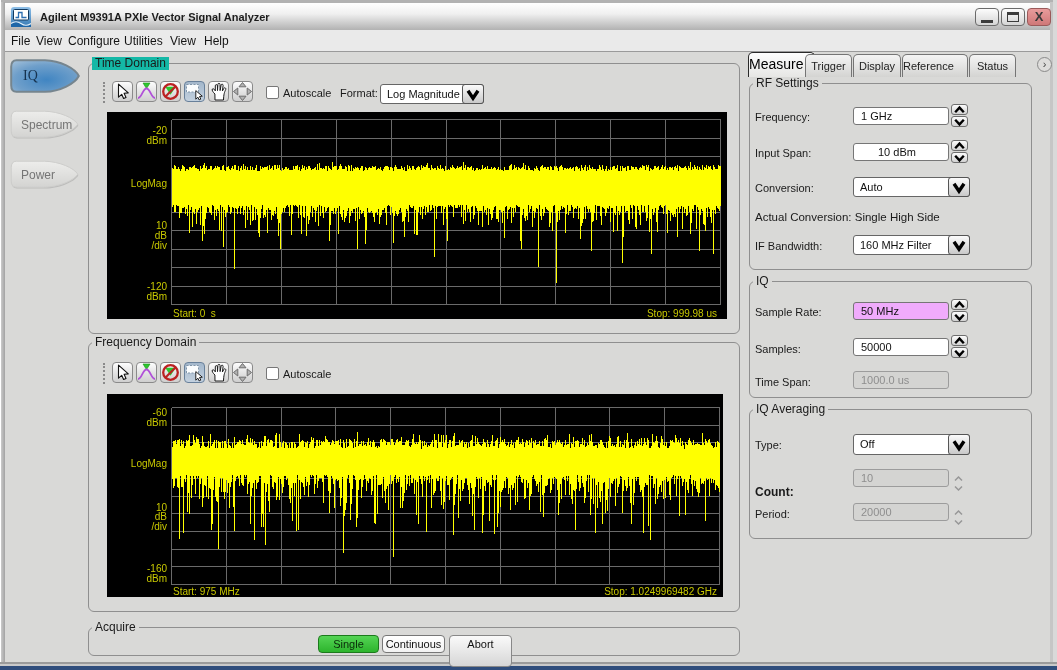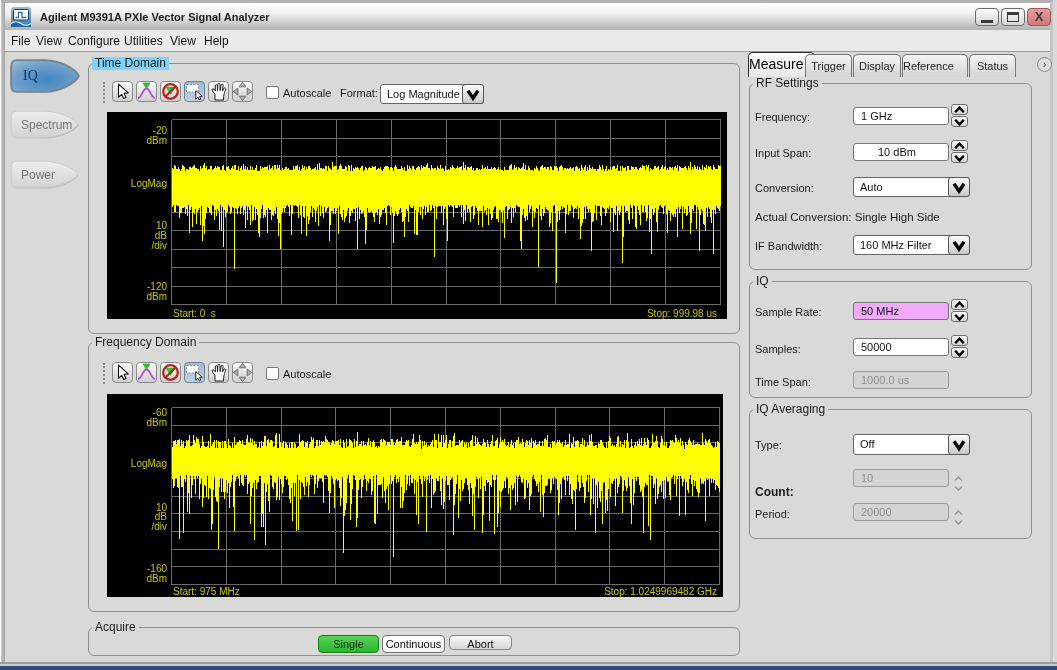--- a/index.html
+++ b/index.html
@@ -67,21 +67,21 @@
         <stop offset="0" stop-color="#ededeb"></stop>
         <stop offset="0.7" stop-color="#dbdbd9"></stop>
         <stop offset="1" stop-color="#d3d3d1"></stop>
       </linearGradient>
     </defs>
     <path d="M6.5,1.2 H34.5 C49.7,1.6 64.0,8.0 67.8,14.2 C64.0,20.5 49.7,26.9 34.5,27.3 H6.5 Q1.2,27.3 1.2,20.8 V7.7 Q1.2,1.2 6.5,1.2 Z" transform="translate(0.5,1.3)" fill="rgba(115,115,115,0.28)" stroke="none"></path>
     <path d="M6.5,1.2 H34.5 C49.7,1.6 64.0,8.0 67.8,14.2 C64.0,20.5 49.7,26.9 34.5,27.3 H6.5 Q1.2,27.3 1.2,20.8 V7.7 Q1.2,1.2 6.5,1.2 Z" fill="url(#g161)" stroke="#cdcdcb" stroke-width="1"></path>
   </svg>
 <div style="position:absolute;left:21px;top:168px;font-size:12px;color:#757575">Power</div>
 <div style="position:absolute;left:88px;top:63px;width:652px;height:271px;border:1px solid #8f8f8f;border-radius:6px;box-sizing:border-box"></div>
-<div style="position:absolute;left:92px;top:57px;font-size:12px;color:#1a1a1a;background:#7dd3fc;padding:0 3px;line-height:13px;white-space:nowrap">Time Domain</div>
+<div style="position:absolute;left:92px;top:57px;font-size:12px;color:#1a1a1a;background:#14b8a6;padding:0 3px;line-height:13px;white-space:nowrap">Time Domain</div>
 <div style="position:absolute;left:88px;top:342px;width:652px;height:270px;border:1px solid #8f8f8f;border-radius:6px;box-sizing:border-box"></div>
 <div style="position:absolute;left:92px;top:336px;font-size:12px;color:#1a1a1a;background:#d9d9d7;padding:0 3px;line-height:13px;white-space:nowrap">Frequency Domain</div>
 <div style="position:absolute;left:88px;top:627px;width:652px;height:29px;border:1px solid #8f8f8f;border-radius:6px;box-sizing:border-box"></div>
 <div style="position:absolute;left:92px;top:621px;font-size:12px;color:#1a1a1a;background:#d9d9d7;padding:0 3px;line-height:13px;white-space:nowrap">Acquire</div>
 <div style="position:absolute;left:103px;top:82px;width:0;height:21px;border-left:2px dotted #8a8a8a"></div>
 <div style="position:absolute;left:112px;top:81px;width:21px;height:21px;background:linear-gradient(#fdfdfd,#e2e2e2 55%,#cfcfcf);border:1px solid #8a8a8a;border-radius:4px;box-sizing:border-box">
     <svg width="21" height="21" viewBox="0 0 21 21" style="position:absolute;left:-1px;top:-1px">
       <path d="M6.5,3.2 L6.5,16.2 L9.7,13.3 L11.6,17.5 L14,16.4 L12.1,12.3 L16.3,11.9 Z" fill="#fff" stroke="#111" stroke-width="1.1" stroke-linejoin="round"></path>
     </svg>
   </div>
@@ -190,21 +190,21 @@
       <text x="60" y="125.6" text-anchor="end">dB</text>
       <text x="60" y="135.6" text-anchor="end">/div</text>
       <text x="60" y="178.4" text-anchor="end">-160</text>
       <text x="60" y="188.4" text-anchor="end">dBm</text>
       <text x="66" y="200.8" text-anchor="start">Start: 975 MHz</text>
       <text x="610" y="200.8" text-anchor="end">Stop: 1.0249969482 GHz</text>
     </g>
   </svg>
 <div style="left:318px;width:61px;position:absolute;top:635px;height:18px;border-radius:4px;box-sizing:border-box;text-align:center;font-size:11px;line-height:16px;background:linear-gradient(#55d455,#2db42d);border:1px solid #1c7a1c;color:#0a2a0a">Single</div>
 <div style="left:382px;width:63px;position:absolute;top:635px;height:18px;border-radius:4px;box-sizing:border-box;text-align:center;font-size:11px;line-height:16px;background:linear-gradient(#ffffff,#f2f2f2);border:1px solid #777;color:#111">Continuous</div>
-<div style="left:449px;width:63px;position:absolute;top:635px;height:15px;border-radius:4px;box-sizing:border-box;text-align:center;font-size:11px;line-height:16px;background:linear-gradient(#fafafa,#d6d6d6);border:1px solid #888;color:#111">Abort</div>
+<div style="left:449px;width:63px;position:absolute;top:635px;height:32px;border-radius:4px;box-sizing:border-box;text-align:center;font-size:11px;line-height:16px;background:linear-gradient(#fafafa,#d6d6d6);border:1px solid #888;color:#111">Abort</div>
 <div style="position:absolute;left:748px;top:52px;width:67px;height:25px;background:linear-gradient(#fefefe,#e6e6e4);border:1.5px solid #2a2a2a;border-bottom:none;border-radius:5px 5px 0 0;box-sizing:border-box;text-align:left;font-size:14px;line-height:23px;color:#000">Measure</div>
 <div style="position:absolute;left:805px;top:54px;width:47px;height:23px;background:linear-gradient(#f4f4f4,#d4d4d2);border:1px solid #757575;border-bottom:none;border-radius:5px 5px 0 0;box-sizing:border-box;text-align:center;font-size:11px;line-height:22px;color:#222">Trigger</div>
 <div style="position:absolute;left:853px;top:54px;width:48px;height:23px;background:linear-gradient(#f4f4f4,#d4d4d2);border:1px solid #757575;border-bottom:none;border-radius:5px 5px 0 0;box-sizing:border-box;text-align:center;font-size:11px;line-height:22px;color:#222">Display</div>
 <div style="position:absolute;left:902px;top:54px;width:66px;height:23px;background:linear-gradient(#f4f4f4,#d4d4d2);border:1px solid #757575;border-bottom:none;border-radius:5px 5px 0 0;box-sizing:border-box;text-align:left;font-size:11px;line-height:22px;color:#222">Reference</div>
 <div style="position:absolute;left:969px;top:54px;width:47px;height:23px;background:linear-gradient(#f4f4f4,#d4d4d2);border:1px solid #757575;border-bottom:none;border-radius:5px 5px 0 0;box-sizing:border-box;text-align:center;font-size:11px;line-height:22px;color:#222">Status</div>
 <div style="position:absolute;left:1037px;top:57px;width:15px;height:15px;border:1px solid #8a8a8a;border-radius:50%;box-sizing:border-box;background:#dedddb;text-align:center;line-height:12px;font-size:11px;color:#444">›</div>
 <div style="position:absolute;left:749px;top:83px;width:283px;height:187px;border:1px solid #8f8f8f;border-radius:6px;box-sizing:border-box"></div>
 <div style="position:absolute;left:753px;top:77px;font-size:12px;color:#1a1a1a;background:#d9d9d7;padding:0 3px;line-height:13px;white-space:nowrap">RF Settings</div>
 <div style="position:absolute;left:749px;top:281px;width:283px;height:117px;border:1px solid #8f8f8f;border-radius:6px;box-sizing:border-box"></div>
 <div style="position:absolute;left:753px;top:275px;font-size:12px;color:#1a1a1a;background:#d9d9d7;padding:0 3px;line-height:13px;white-space:nowrap">IQ</div>

